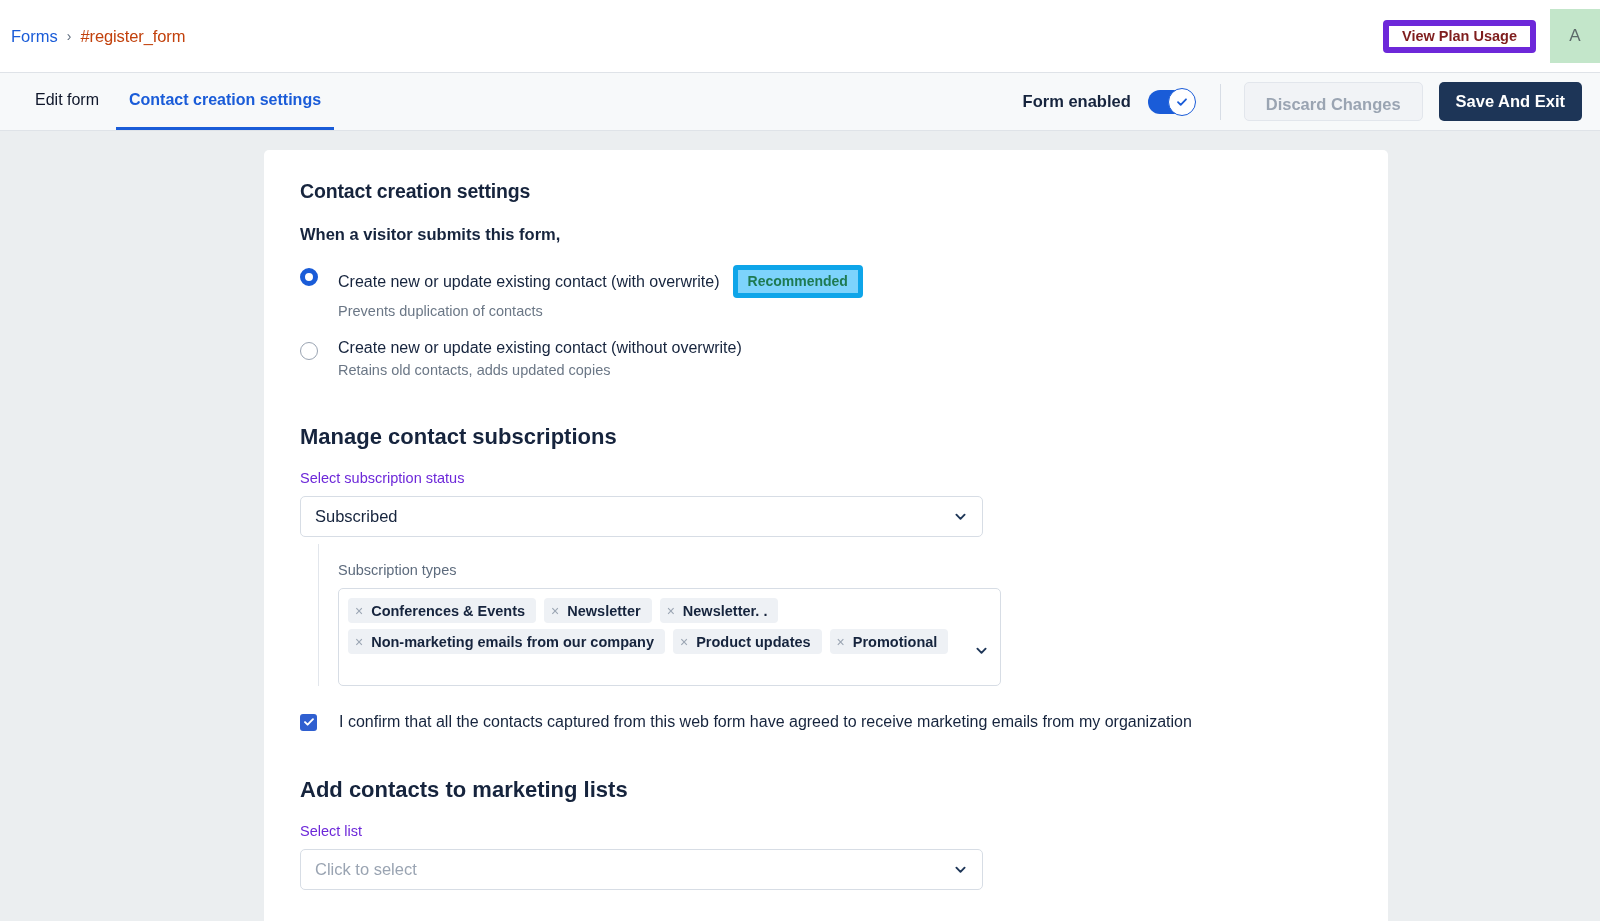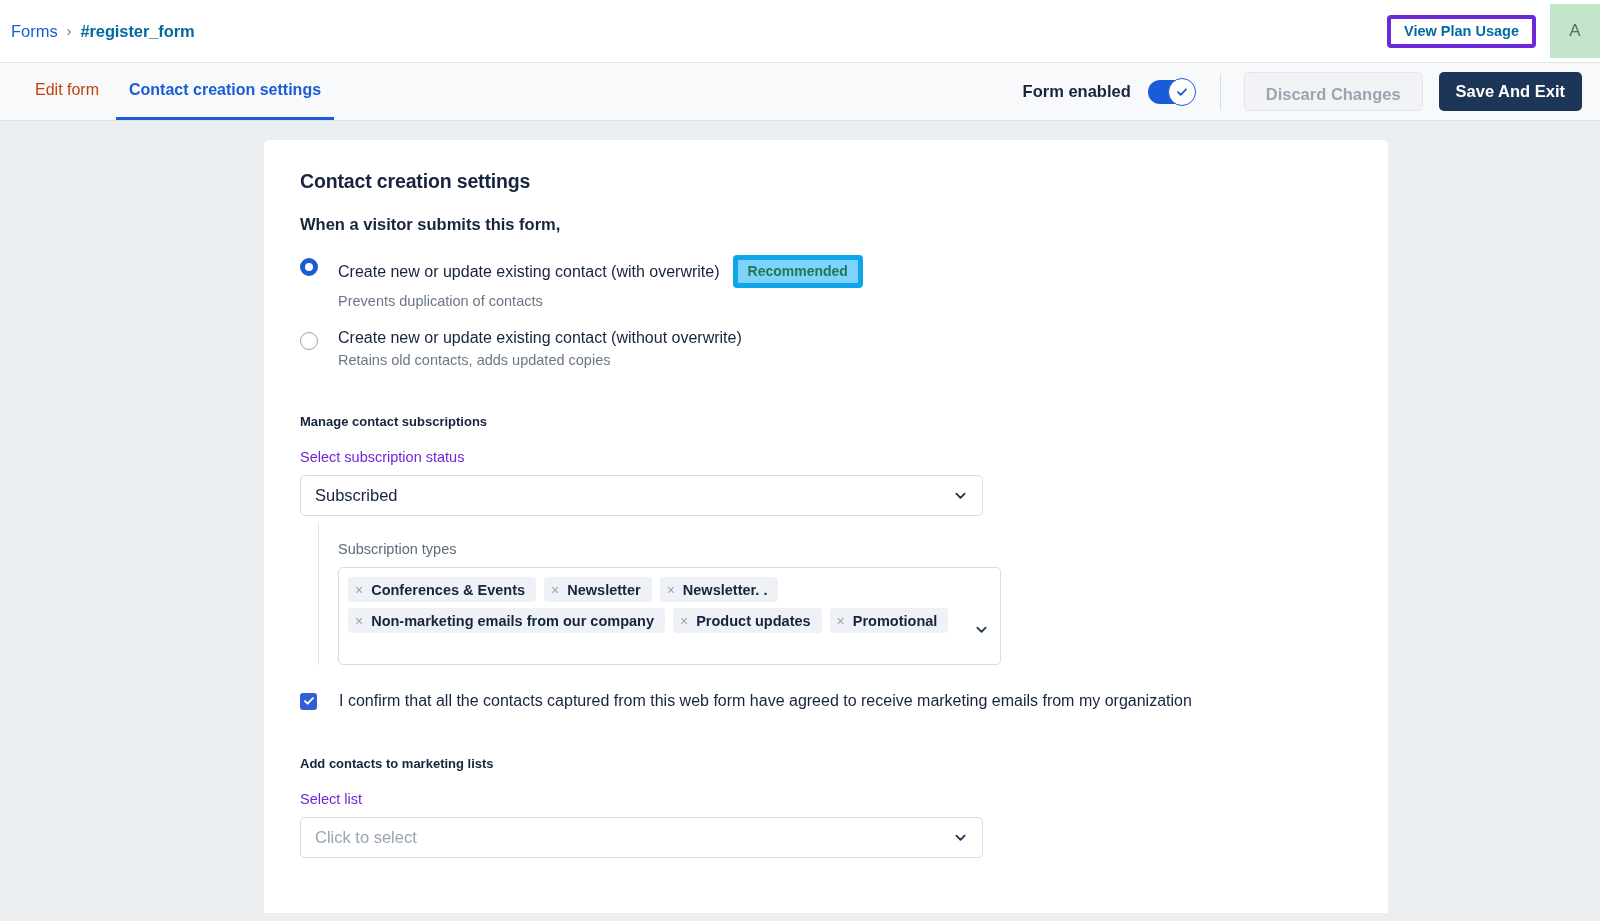--- a/index.html
+++ b/index.html
@@ -7,21 +7,21 @@
     margin: 0; padding: 0;
     width: 1600px; height: 921px;
     overflow: hidden;
     background: #ebeef0;
     font-family: "Liberation Sans", sans-serif;
     -webkit-font-smoothing: antialiased;
   }
 
   
   .topbar {
-    height: 63px;
+    height: 73px;
     background: #ffffff;
     border-bottom: 1px solid #dfe3e8;
     display: flex;
     align-items: center;
     padding: 0 0 0 11px;
     position: relative;
   }
   .breadcrumb {
     display: flex;
     align-items: center;
@@ -31,39 +31,39 @@
   .bc-link {
     color: #1a5cd8;
     cursor: pointer;
   }
   .bc-sep {
     color: #5d6b7d;
     font-size: 14px;
     line-height: 1;
   }
   .bc-current {
-    color: #0369a1;
-    font-weight: 700;
+    color: #c2410c;
+    font-weight: 400;
     letter-spacing: -0.1px;
     text-align: center;
   }
   .topbar-right {
     margin-left: auto;
     display: flex;
     align-items: center;
     height: 100%;
   }
   .plan-btn {
-    border: 4px solid #6d28d9;
+    border: 6px solid #6d28d9;
     background: #fff;
     border-radius: 4px;
     height: 33px;
     padding: 0 13px;
     font-size: 14.5px;
-    color: #0369a1;
+    color: #7f1d1d;
     font-weight: 700;
     cursor: pointer;
     font-family: inherit;
     display: flex;
     align-items: center;
   }
   .avatar {
     width: 50px;
     height: 54px;
     margin-left: 14px;
@@ -84,21 +84,21 @@
     display: flex;
     align-items: stretch;
     padding-left: 22px;
     position: relative;
   }
   .tab {
     display: flex;
     align-items: center;
     padding: 0 13px;
     font-size: 16px;
-    color: #c2410c;
+    color: #0f172a;
     cursor: pointer;
     position: relative;
     border-bottom: 3px solid transparent;
     margin-right: 4px;
   }
   .tab.active {
     color: #1a5cd8;
     font-weight: 700;
     border-bottom-color: #1a5cd8;
   }
@@ -248,21 +248,21 @@
   }
   .radio-desc {
     margin-top: 5px;
     font-size: 14.5px;
     color: #6b7786;
   }
 
   
   .block-title {
     margin: 46px 0 20px 0;
-    font-size: 13px;
+    font-size: 22px;
     font-weight: 700;
     color: #16243d;
   }
   .field-label {
     font-size: 14.5px;
     color: #6d28d9;
     margin-bottom: 10px;
   }
   .select {
     width: 683px;

